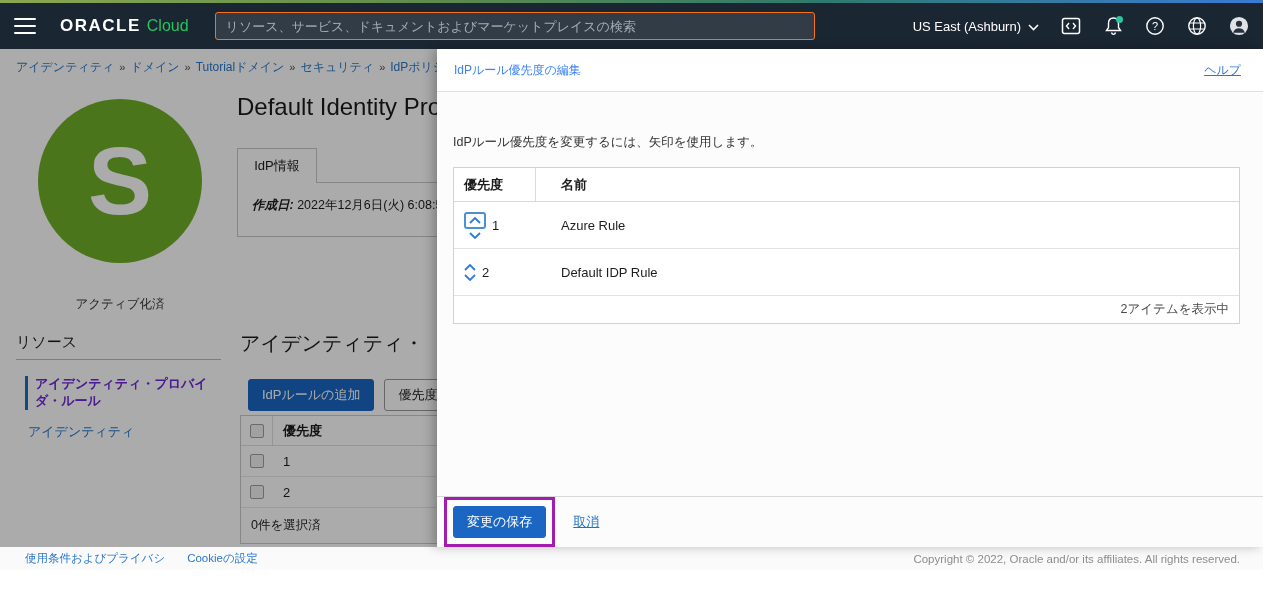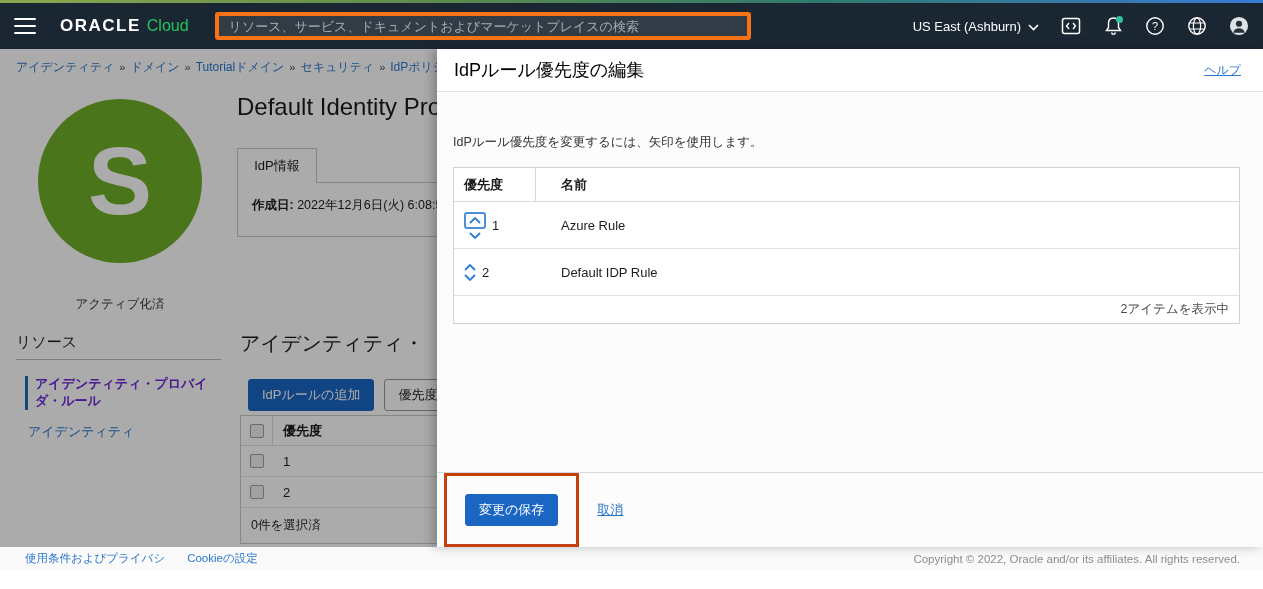--- a/index.html
+++ b/index.html
@@ -9,21 +9,21 @@
   .topbar { position:relative; width:100%; height:49px; background:#1b2633; }
   .accent-strip { position:absolute; top:0; left:0; right:0; height:3px;
     background:linear-gradient(90deg,#8aa84e 0%,#5d8a4e 35%,#2f7a6e 65%,#3a7bd5 100%); }
   .topbar-inner { position:absolute; top:3px; left:0; right:0; bottom:0; display:flex; align-items:center; }
   .hamburger { width:22px; height:16px; margin-left:14px; display:flex; flex-direction:column; justify-content:space-between; cursor:pointer; }
   .hamburger span { display:block; height:2px; background:#fff; border-radius:1px; }
   .logo { display:flex; align-items:baseline; margin-left:24px; color:#fff; white-space:nowrap; }
   .logo .primary { font-weight:700; font-size:17px; letter-spacing:1.5px; }
   .logo .secondary { font-weight:400; font-size:16px; margin-left:6px; color:#22c55e; }
   .search-wrap { margin-left:26px; }
-  .search-input { width:536px; height:28px; background:rgba(255,255,255,0.10); border:4px solid #f97316;
+  .search-input { width:600px; height:28px; background:rgba(255,255,255,0.10); border:1px solid #f97316;
     border-radius:3px; color:#e5e9ec; font-size:13px; padding:0 10px; font-family:inherit; }
   .search-input::placeholder { color:#a4adb5; }
   .topbar-right { margin-left:auto; display:flex; align-items:center; margin-right:14px; gap:22px; }
   .region { display:flex; align-items:center; gap:7px; color:#fff; font-size:13px; cursor:pointer; white-space:nowrap; }
   .tb-icon { width:20px; height:20px; display:inline-flex; align-items:center; justify-content:center; cursor:pointer; position:relative; }
   .bell-dot { position:absolute; top:0px; right:0px; width:7px; height:7px; border-radius:50%; background:#2ec4a0; }
 
   
   .page { position:relative; width:100%; height:498px; background:#ffffff; }
   .page-content { position:absolute; inset:0; z-index:1; }
@@ -37,21 +37,21 @@
     background:#6faf28; display:flex; align-items:center; justify-content:center; }
   .avatar-letter { color:#ffffff; font-size:96px; font-weight:700; }
   .avatar-status { position:absolute; left:38px; top:247px; width:164px; text-align:center; font-size:12.5px; color:#3a3a3a; }
 
   .idp-title { position:absolute; left:237px; top:44px; font-size:24px; font-weight:400; color:#1a1a1a; white-space:nowrap; }
   .tab { position:absolute; left:237px; top:99px; width:80px; height:35px; background:#fff;
     border:1px solid #c8c8c8; border-bottom:none; display:flex; align-items:center; justify-content:center;
     font-size:13px; color:#1d1d1d; z-index:1; cursor:pointer; }
   .tab-panel { position:absolute; left:237px; top:133px; width:260px; height:55px; background:#fff;
     border:1px solid #c8c8c8; padding:14px 14px; font-size:12.5px; color:#1d1d1d; white-space:nowrap; overflow:hidden; }
-  .tab-panel b { font-weight:700; }
+  .tab-panel b { font-weight:700;font-style:italic; }
 
   .res-heading { position:absolute; left:16px; top:284px; font-size:15px; color:#1d1d1d; }
   .res-divider { position:absolute; left:16px; top:310px; width:205px; height:1px; background:#bdbdbd; }
   .res-item-active { position:absolute; left:25px; top:327px; width:195px; border-left:3px solid #1f6dbd;
     padding-left:7px; font-size:13px; font-weight:700; color:#6d28d9; line-height:1.3; cursor:pointer; }
   .res-item { position:absolute; left:28px; top:374px; font-size:13px; color:#2a78cc; cursor:pointer; }
 
   .rules-heading { position:absolute; left:240px; top:281px; font-size:20px; color:#1a1a1a; white-space:nowrap; }
   .rules-buttons { position:absolute; left:248px; top:330px; display:flex; gap:10px; }
   .btn-primary { background:#1a66c2; color:#fff; border:1px solid #1a66c2; border-radius:3px;
@@ -65,38 +65,38 @@
   .bt-row .bt-checkcell { border-right:none; }
   .checkbox { width:14px; height:14px; border:1px solid #9e9e9e; background:#f1f1f1; border-radius:2px; cursor:pointer; }
   .bt-cell { padding-left:10px; }
   .bt-footer { height:35px; display:flex; align-items:center; padding-left:10px; font-size:12.5px; color:#1d1d1d; }
 
   
   .panel { position:absolute; top:0; right:0; bottom:0; left:437px; z-index:3; background:#fcfcfc;
     box-shadow:-4px 0 10px rgba(0,0,0,0.25); display:flex; flex-direction:column; }
   .panel-header { height:43px; background:#fff; border-bottom:1px solid #e1e1e1; display:flex;
     align-items:center; padding:0 22px 0 17px; flex:0 0 auto; }
-  .panel-title { font-size:18px; color:#000000; }
+  .panel-title { font-size:12px; color:#3b82f6; }
   .help-link { margin-left:auto; font-size:12px; color:#2a78cc; text-decoration:underline; cursor:pointer; }
   .panel-body { flex:1 1 auto; padding:42px 23px 0 16px; overflow:hidden; }
   .panel-desc { font-size:12.5px; color:#333; }
   .ptable { margin-top:16px; background:#fff; border:1px solid #d2d2d2; }
   .pt-header { display:flex; height:34px; align-items:stretch; border-bottom:1px solid #d9d9d9; }
   .pt-h1 { width:82px; display:flex; align-items:center; padding-left:10px; font-weight:700; font-size:13px; color:#1d1d1d; border-right:1px solid #d9d9d9; }
   .pt-h2 { flex:1; display:flex; align-items:center; padding-left:25px; font-weight:700; font-size:13px; color:#1d1d1d;text-align:right; }
   .pt-row { display:flex; height:47px; align-items:center; border-bottom:1px solid #e2e2e2; }
   .pt-pri { width:82px; display:flex; align-items:center; padding-left:10px; gap:6px; }
   .arrow-stack { display:flex; flex-direction:column; align-items:center; gap:3px; }
   .arrow-btn { display:inline-flex; align-items:center; justify-content:center; cursor:pointer; line-height:0; }
   .arrow-focus { border:2px solid #4d8fd6; border-radius:3px; padding:3px 3px; background:#fdfdfd; }
   .pt-num { font-size:13px; color:#1d1d1d; }
   .pt-name { flex:1; padding-left:25px; font-size:13px; color:#1d1d1d; }
   .pt-footer { height:27px; display:flex; align-items:center; justify-content:flex-end; padding-right:10px; font-size:12.5px; color:#4a4a4a; }
   .panel-footer { flex:0 0 45px; border-top:1px solid #d8d8d8; display:flex; align-items:center; padding-left:7px; background:#fcfcfc; }
-  .annotation-box { border:3px solid #c2410c; padding:18px; display:inline-block; }
+  .annotation-box { border:3px solid #a21caf; padding:6px; display:inline-block; }
   .cancel-link { margin-left:18px; font-size:13px; color:#2173c4; text-decoration:underline; cursor:pointer; }
 
   
   .footer { width:100%; height:23px; background:#fafafa; display:flex; align-items:center; padding:0 23px 0 25px; }
   .footer a { font-size:11.5px; color:#2a78cc; text-decoration:none; cursor:pointer; }
   .footer .gap { width:22px; }
   .copyright { margin-left:auto; font-size:11.5px; color:#8c8c8c; }
 </style>
 </head>
 <body>

